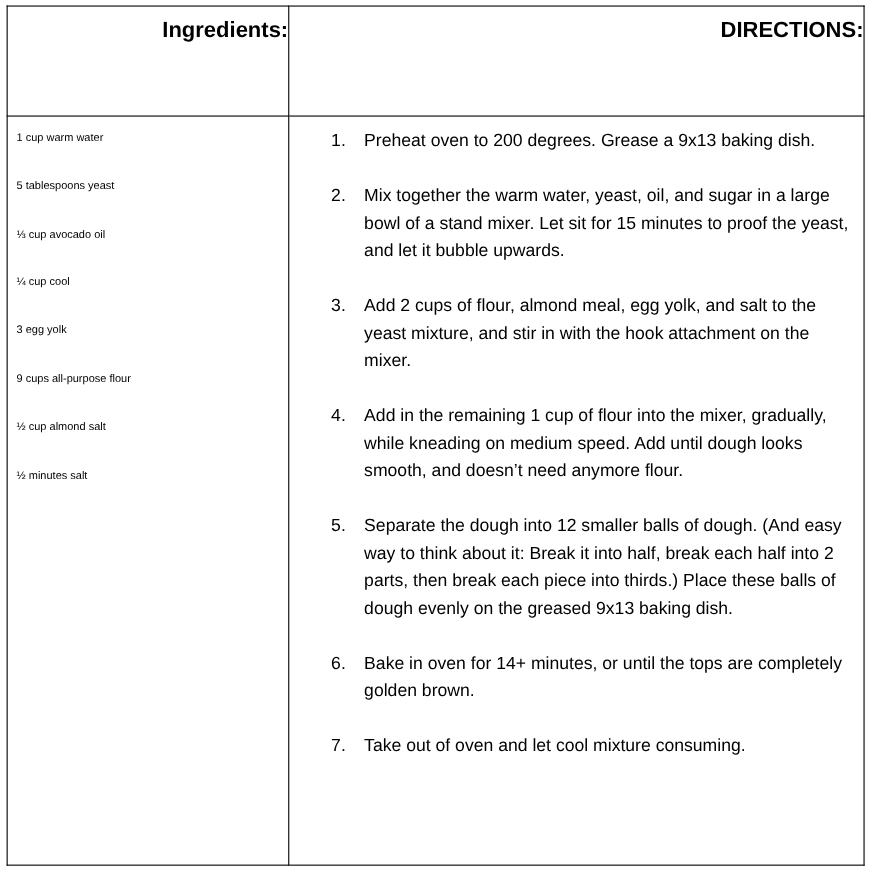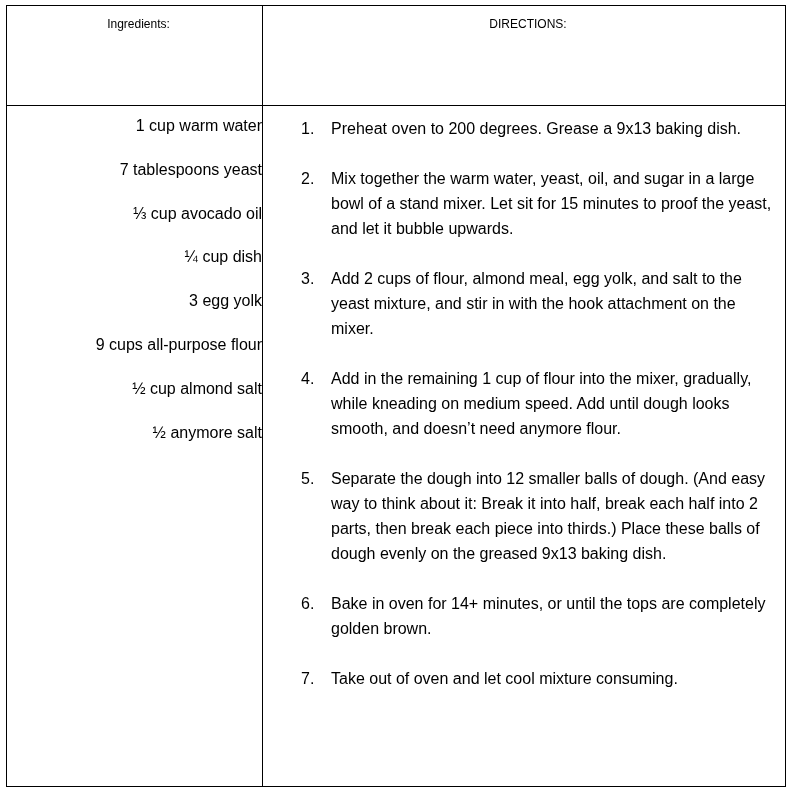--- a/index.html
+++ b/index.html
@@ -26,42 +26,41 @@
     }
     .recipe-table td, .recipe-table th {
       border: 1px solid #000;
       vertical-align: top;
       padding: 0;
     }
     .col-ingredients { width: 256px; }
     .col-directions { width: 523px; }
     .header-row th {
       height: 88px;
-      font-size: 12px;
-      font-weight: normal;
-      text-align: center;
+      font-size: 20px;
+      font-weight: bold;
+      text-align: right;
     }
     .header-cell-left { padding: 11px 0 0 8px !important; }
     .header-cell-right { padding: 11px 0 0 8px !important; }
 
     .ingredients-cell {
       padding: 0 0 0 8px !important;
     }
     .ingredients-list {
       list-style: none;
       margin: 0;
       padding: 0;
       padding-top: 10px;
     }
     .ingredients-list li {
-      font-size: 16px;
+      font-size: 10px;
       line-height: 19px;
       height: 19px;
       margin-bottom: 24.8px;
-      text-align: right;
     }
 
     .directions-cell {
       padding: 0 !important;
     }
     .directions-list {
       list-style: none;
       margin: 0;
       padding: 0;
       padding-top: 10px;
@@ -90,27 +89,27 @@
   </colgroup>
   <tbody>
       <tr class="header-row">
     <th class="header-cell-left">Ingredients:</th>
     <th class="header-cell-right">DIRECTIONS:</th>
   </tr>
   <tr class="body-row">
     <td class="ingredients-cell">
       <ul class="ingredients-list">
         <li>1 cup warm water</li>
-        <li>7 tablespoons yeast</li>
+        <li>5 tablespoons yeast</li>
         <li>⅓ cup avocado oil</li>
-        <li>¼ cup dish</li>
+        <li>¼ cup cool</li>
         <li>3 egg yolk</li>
         <li>9 cups all-purpose flour</li>
         <li>½ cup almond salt</li>
-        <li>½ anymore salt</li>
+        <li>½ minutes salt</li>
       </ul>
     </td>
     <td class="directions-cell">
       <ol class="directions-list">
         <li>
           <span class="step-number">1.</span>
           <span>Preheat oven to 200 degrees. Grease a 9x13 baking dish.</span>
         </li>
         <li>
           <span class="step-number">2.</span>

